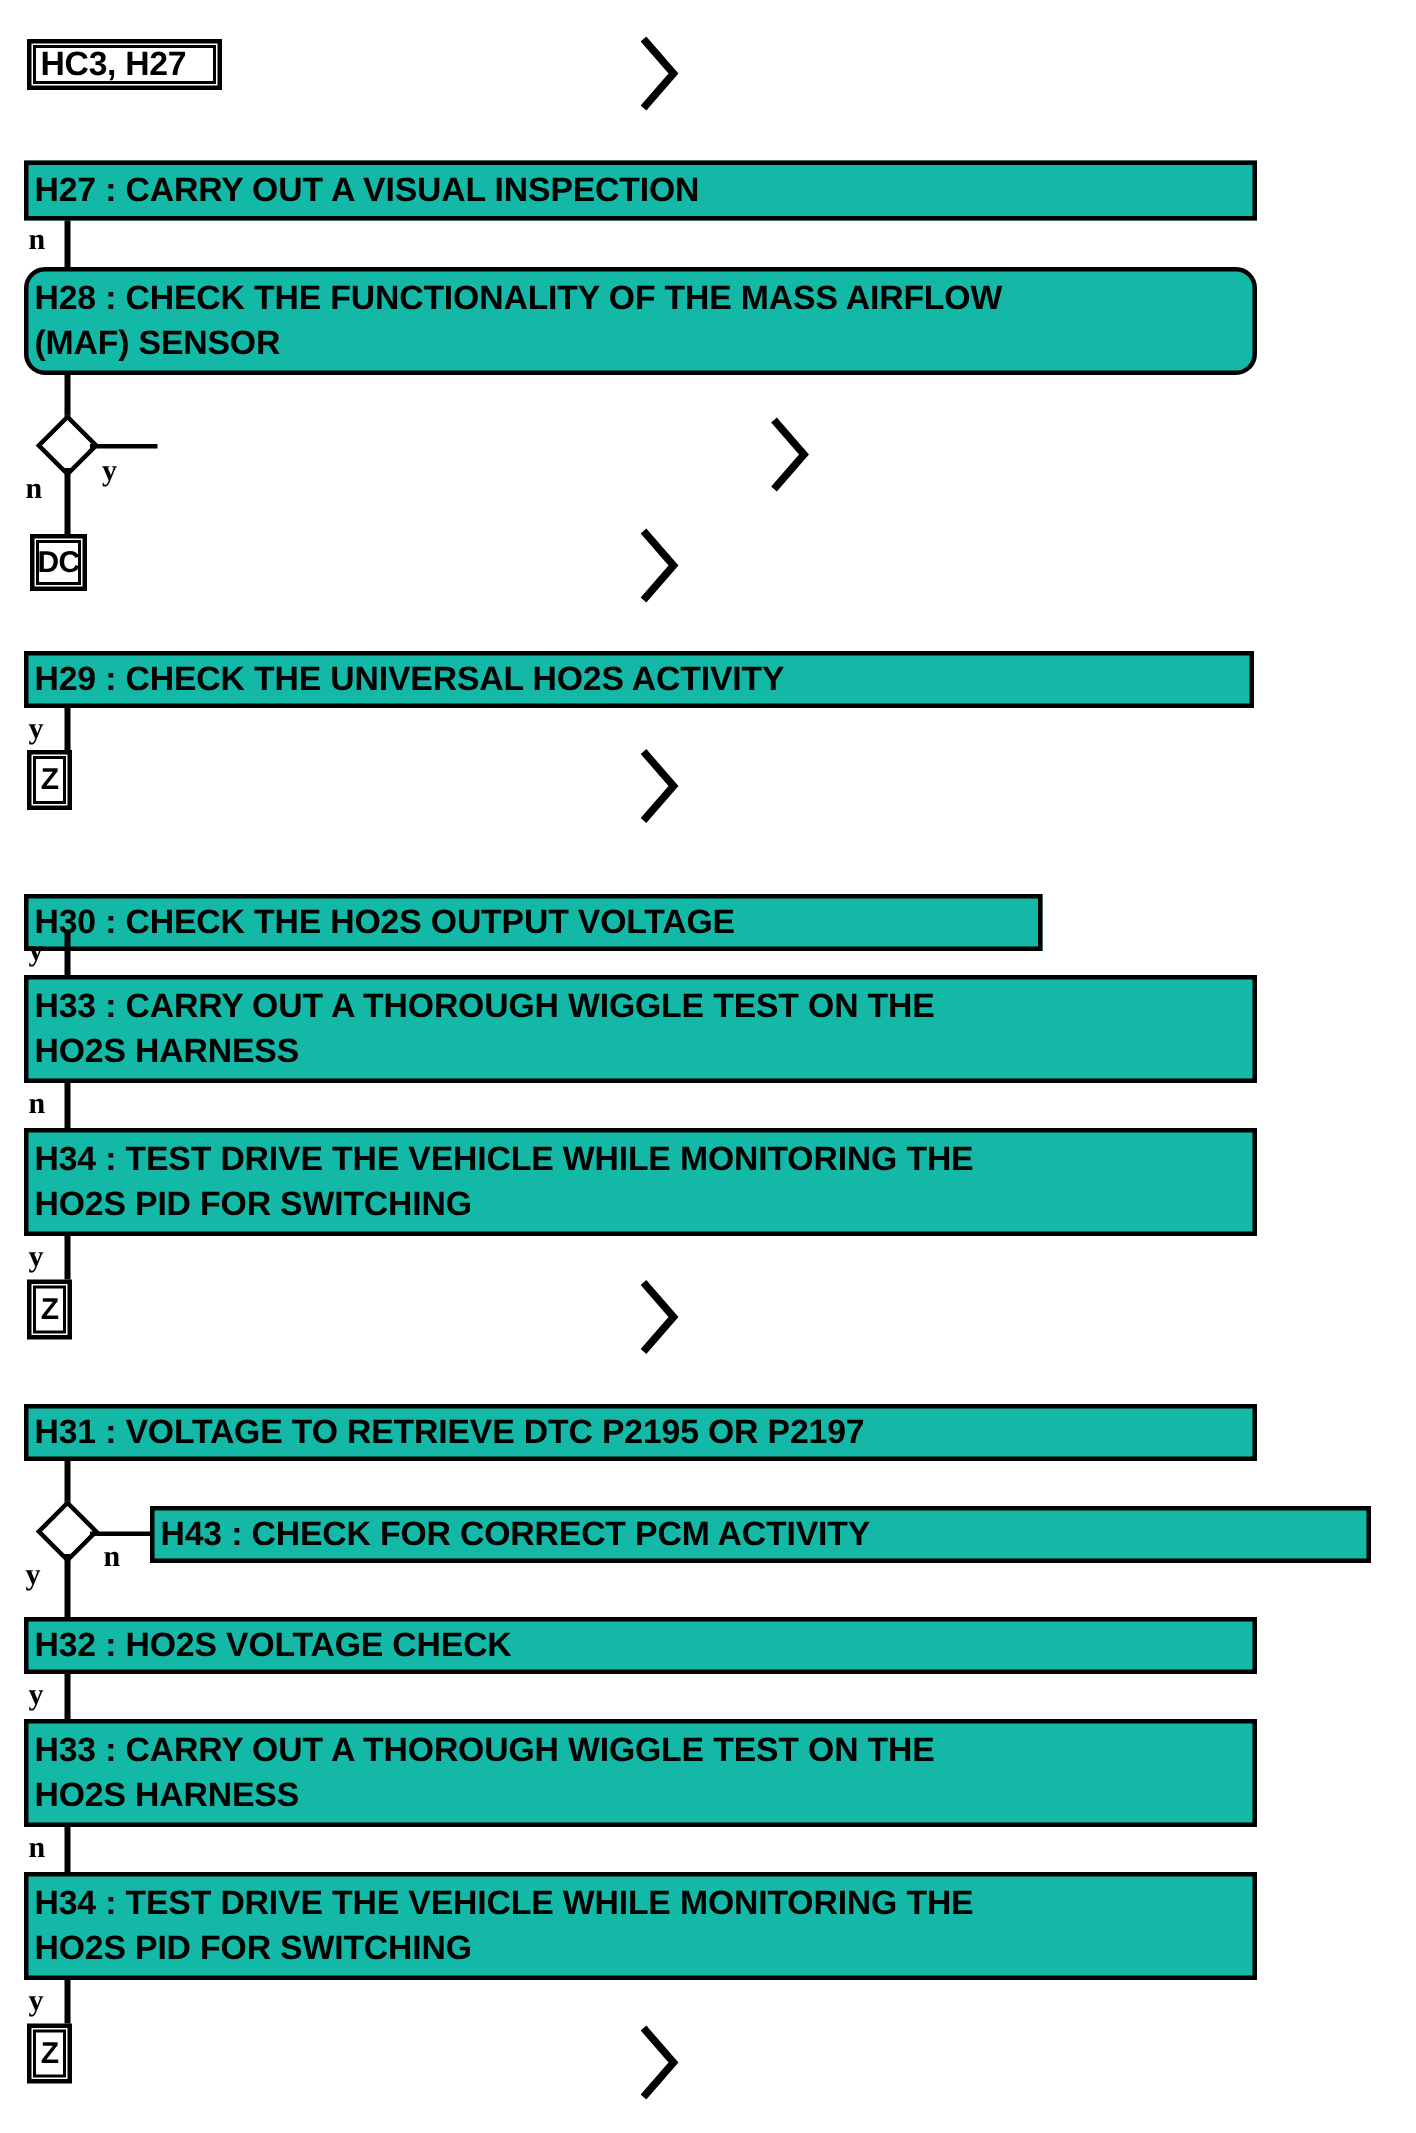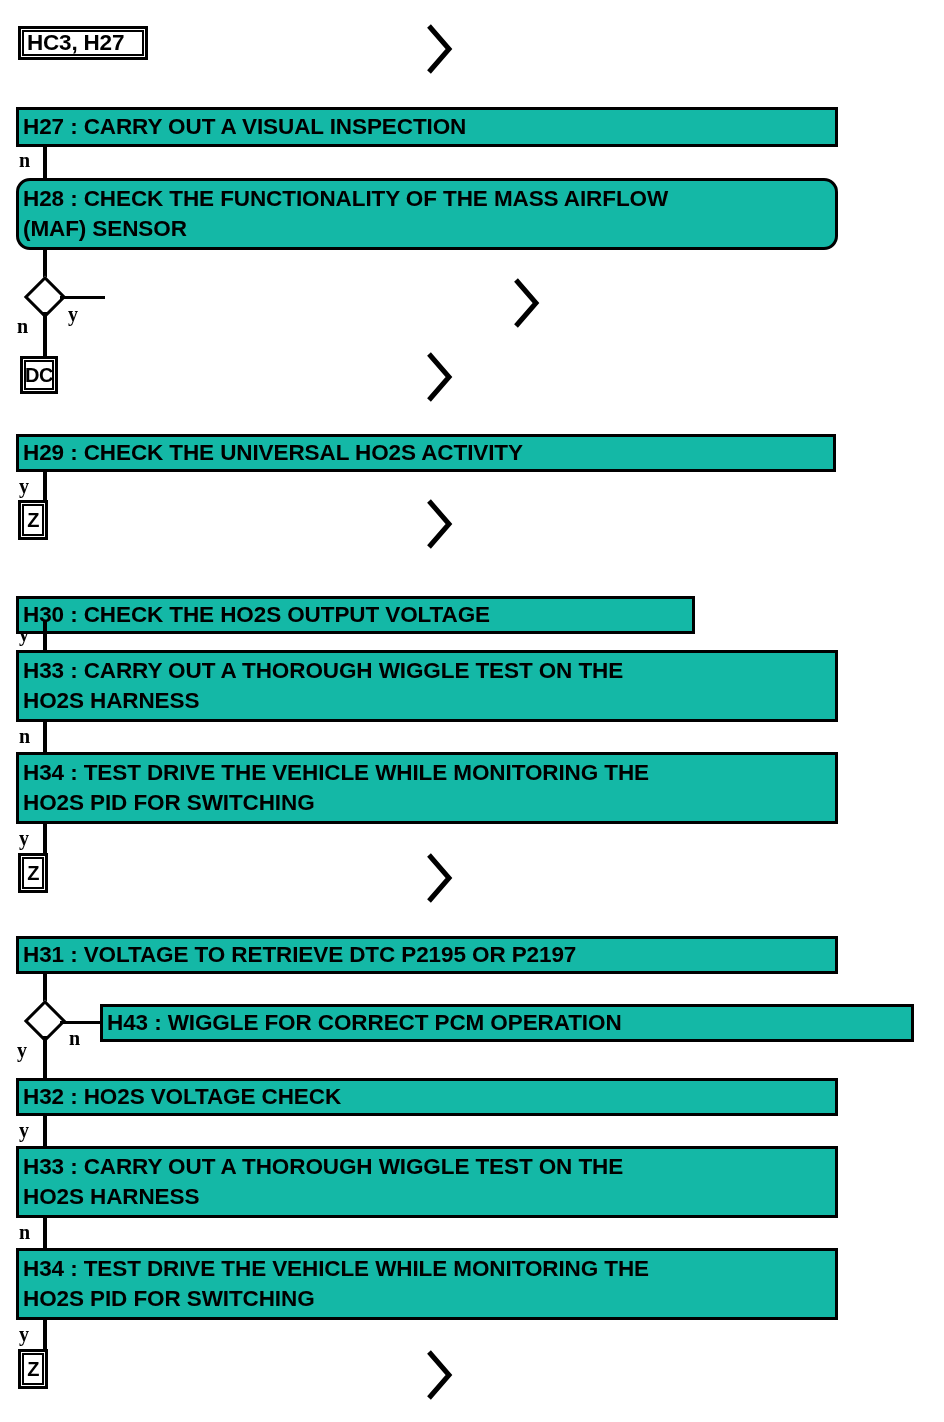--- a/index.html
+++ b/index.html
@@ -239,21 +239,21 @@
   </div>
 
   <div class="vline" style="left:43px; top:974px; height:32px;"></div>
 
   <div class="diamond" style="left:30px; top:1006px;"></div>
 
   <div class="hline" style="left:60px; top:1021px; width:42px;"></div>
   <div class="branch-label" style="left:69px; top:1028px;">n</div>
 
   <div class="step-box" style="left:100px; top:1004px; width:814px; height:38px;">
-    <span class="step-text">H43 : WIGGLE FOR CORRECT PCM OPERATION</span>
+    <span class="step-text">H43 : CHECK FOR CORRECT PCM ACTIVITY</span>
   </div>
 
   <div class="vline" style="left:43px; top:1036px; height:42px;"></div>
   <div class="branch-label" style="left:17px; top:1040px;">y</div>
 
   <div class="step-box" style="left:16px; top:1078px; width:822px; height:38px;align-items:center;">
     <span class="step-text">H32 : HO2S VOLTAGE CHECK</span>
   </div>
 
   <div class="vline" style="left:43px; top:1116px; height:30px;"></div>

